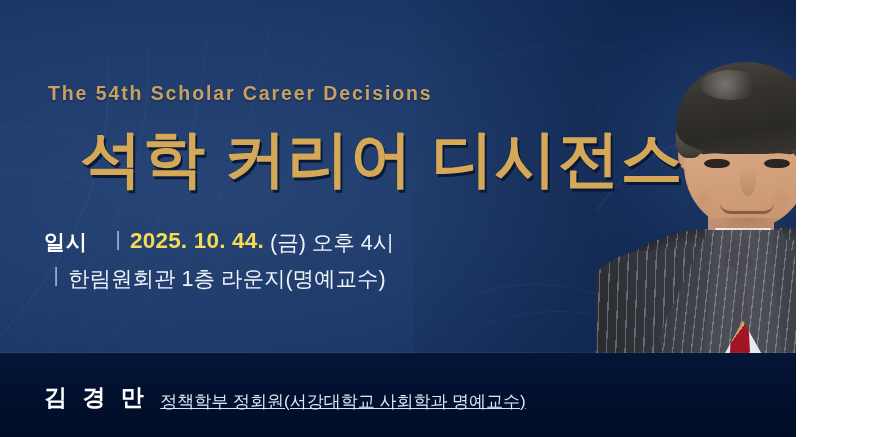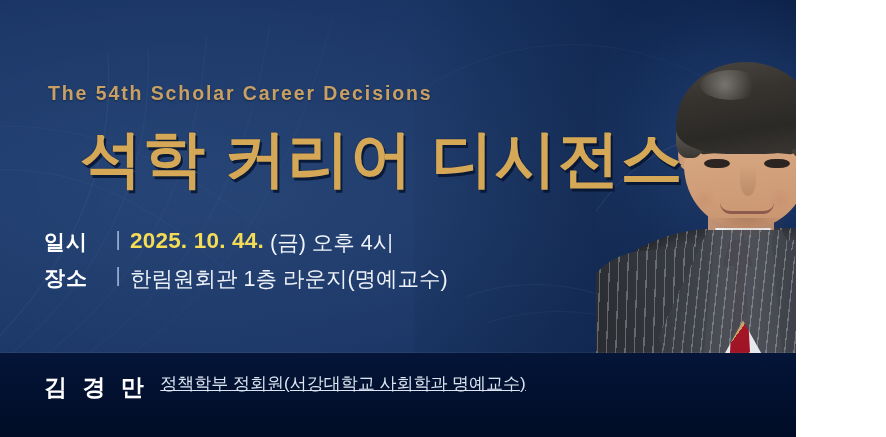--- a/index.html
+++ b/index.html
@@ -205,22 +205,22 @@
   }
   .info-strong{
     font-size:22.5px; font-weight:bold; color:#f5dc55;
     letter-spacing:.2px; margin-right:6px;
   }
   .info-text{
     font-size:21.5px; color:#eef2f9; font-weight:400;
   }
 
   .speaker{
-    position:absolute; left:44px; top:372px;
-    display:flex; align-items:flex-start; white-space:nowrap;
+    position:absolute; left:44px; top:382px;
+    display:flex; align-items:flex-end; white-space:nowrap;
   }
   .speaker-name{
     font-size:23px; font-weight:bold; color:#ffffff;
     letter-spacing:4.5px; margin-right:12px;
   }
   .speaker-aff{
     font-size:17px; color:#dde5f2; font-weight:400;text-decoration:underline;
   }
 </style>
 </head>
@@ -302,21 +302,20 @@
   <div class="title">석학 커리어 디시전스</div>
 
   <div class="info">
     <div class="info-row">
       <span class="info-label">일시</span>
       <span class="info-div">|</span>
       <span class="info-strong">2025. 10. 44.</span>
       <span class="info-text">(금) 오후 4시</span>
     </div>
     <div class="info-row">
-      <span class="info-label">장소</span>
       <span class="info-div">|</span>
       <span class="info-text">한림원회관 1층 라운지(명예교수)</span>
     </div>
   </div>
 
   <div class="speaker">
     <span class="speaker-name">김 경 만</span>
     <span class="speaker-aff">정책학부 정회원(서강대학교 사회학과 명예교수)</span>
   </div>
 

